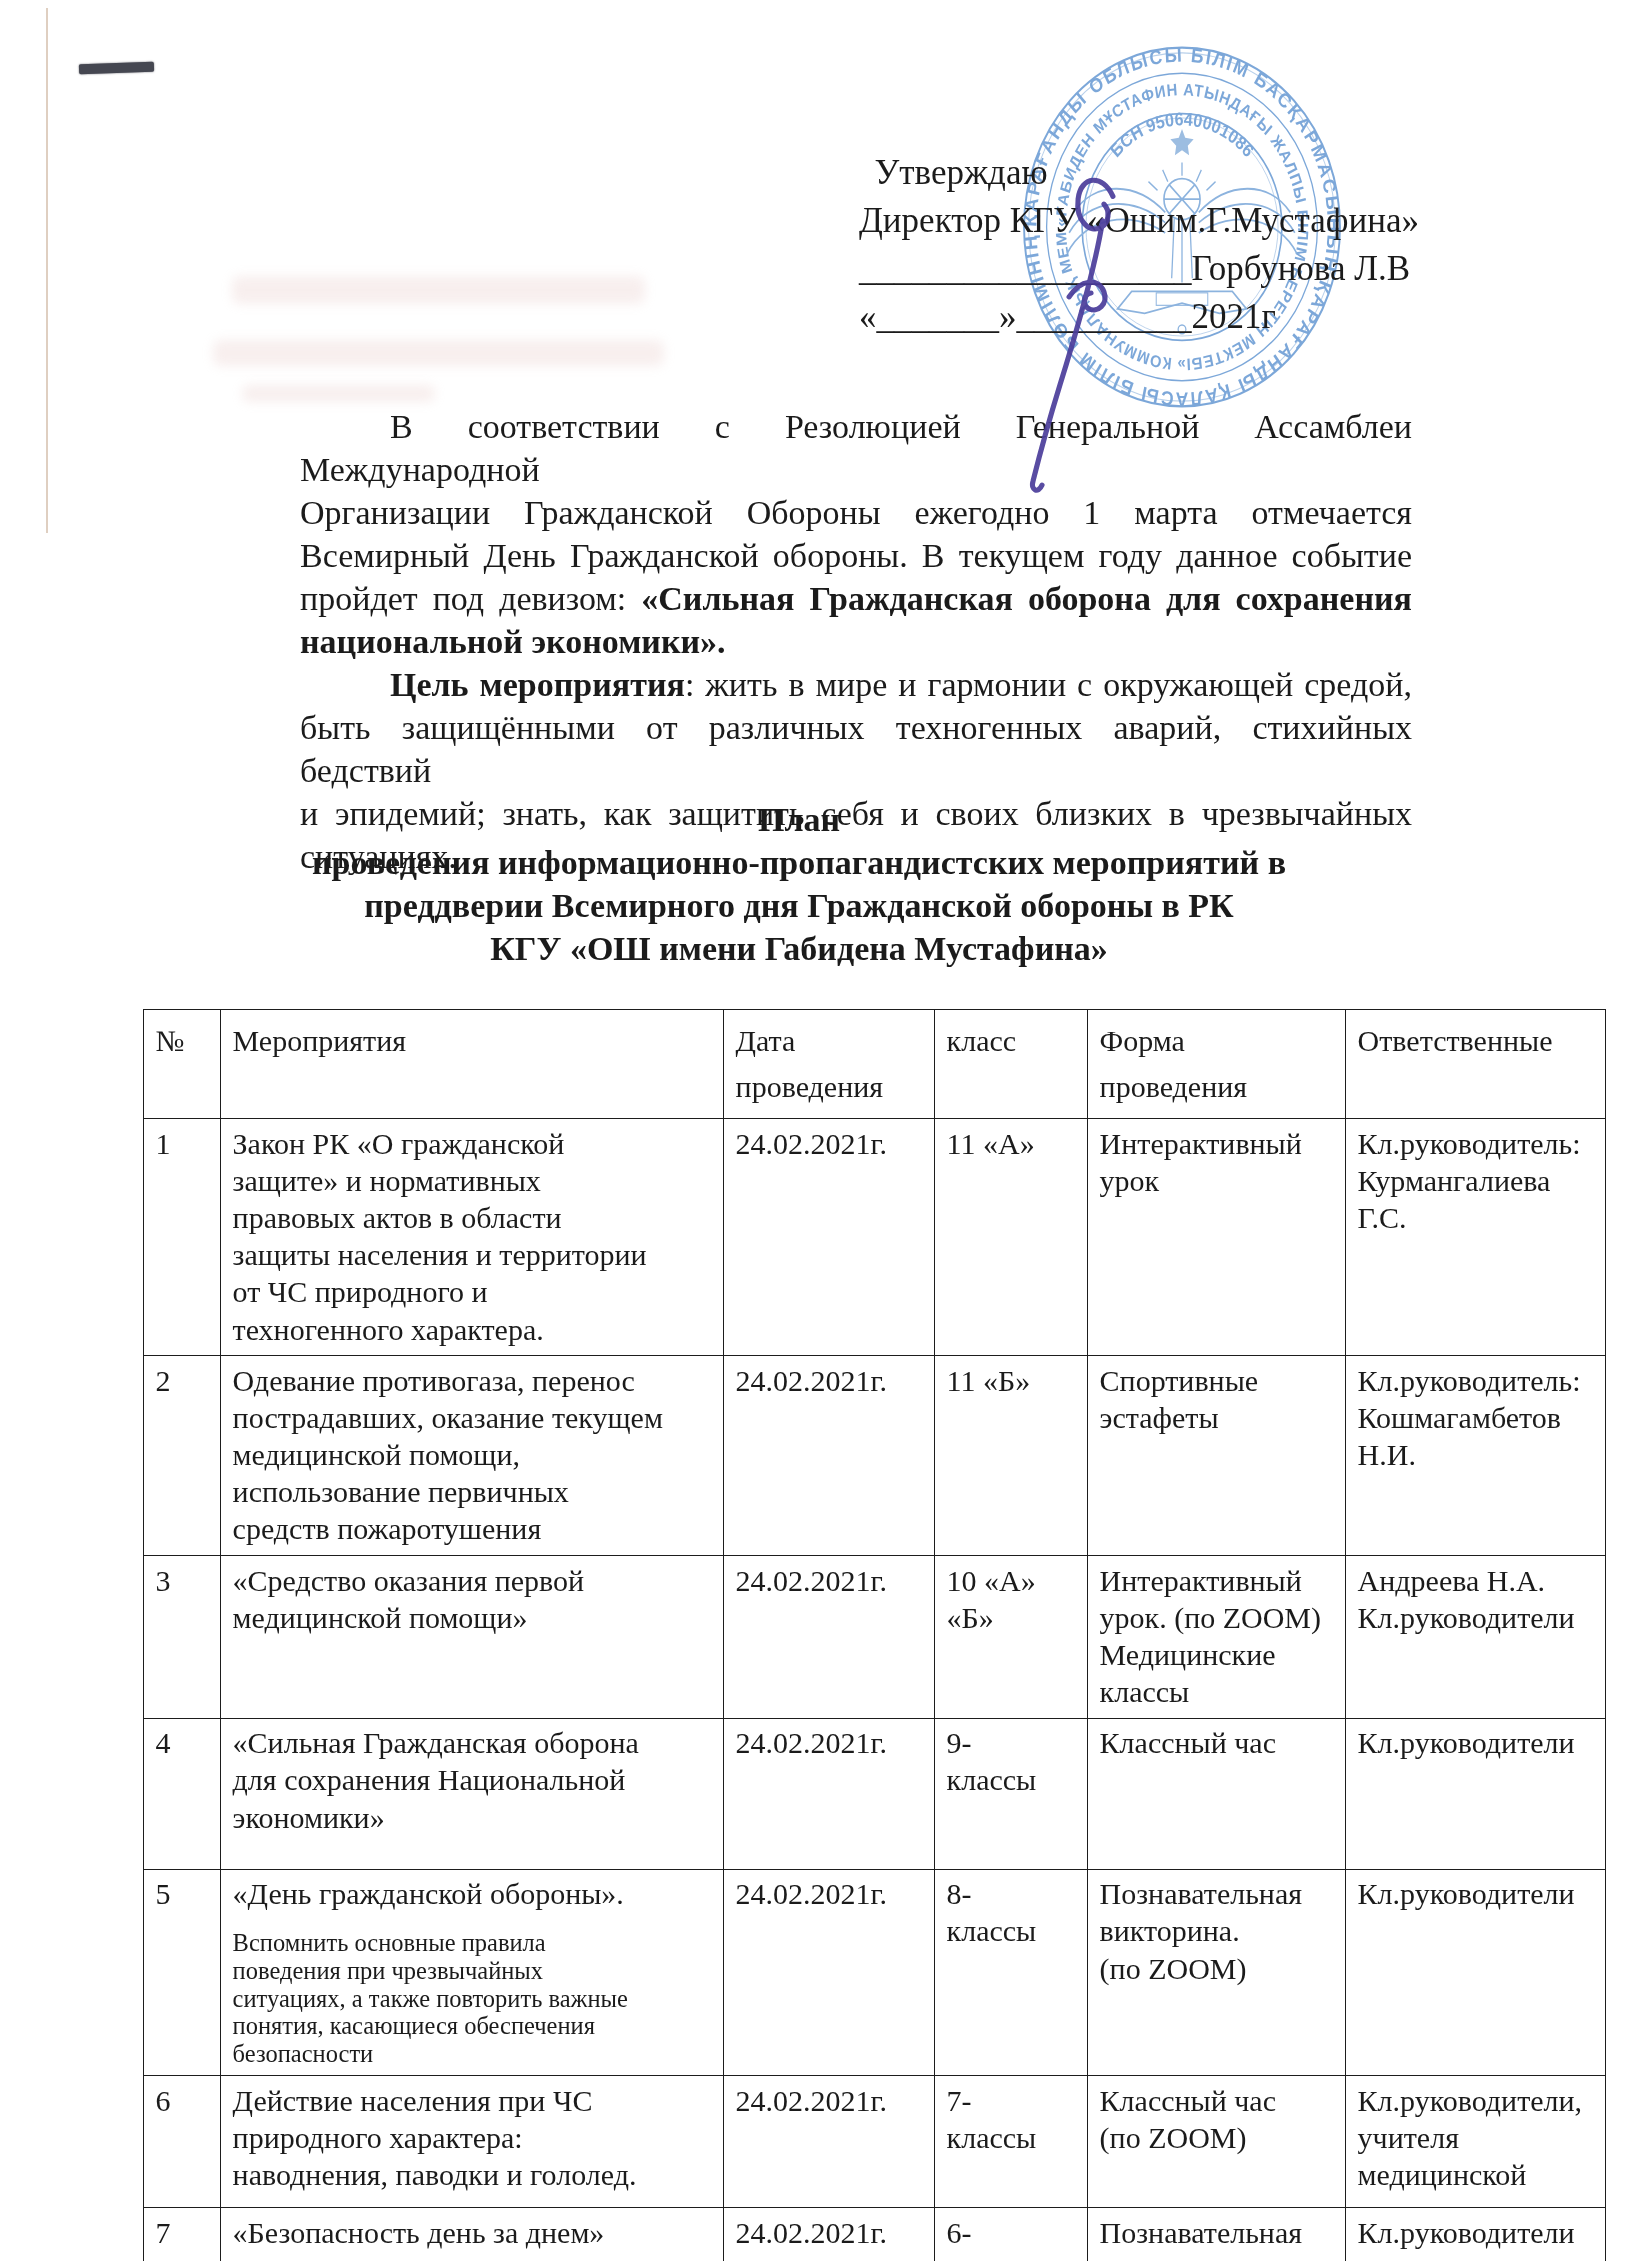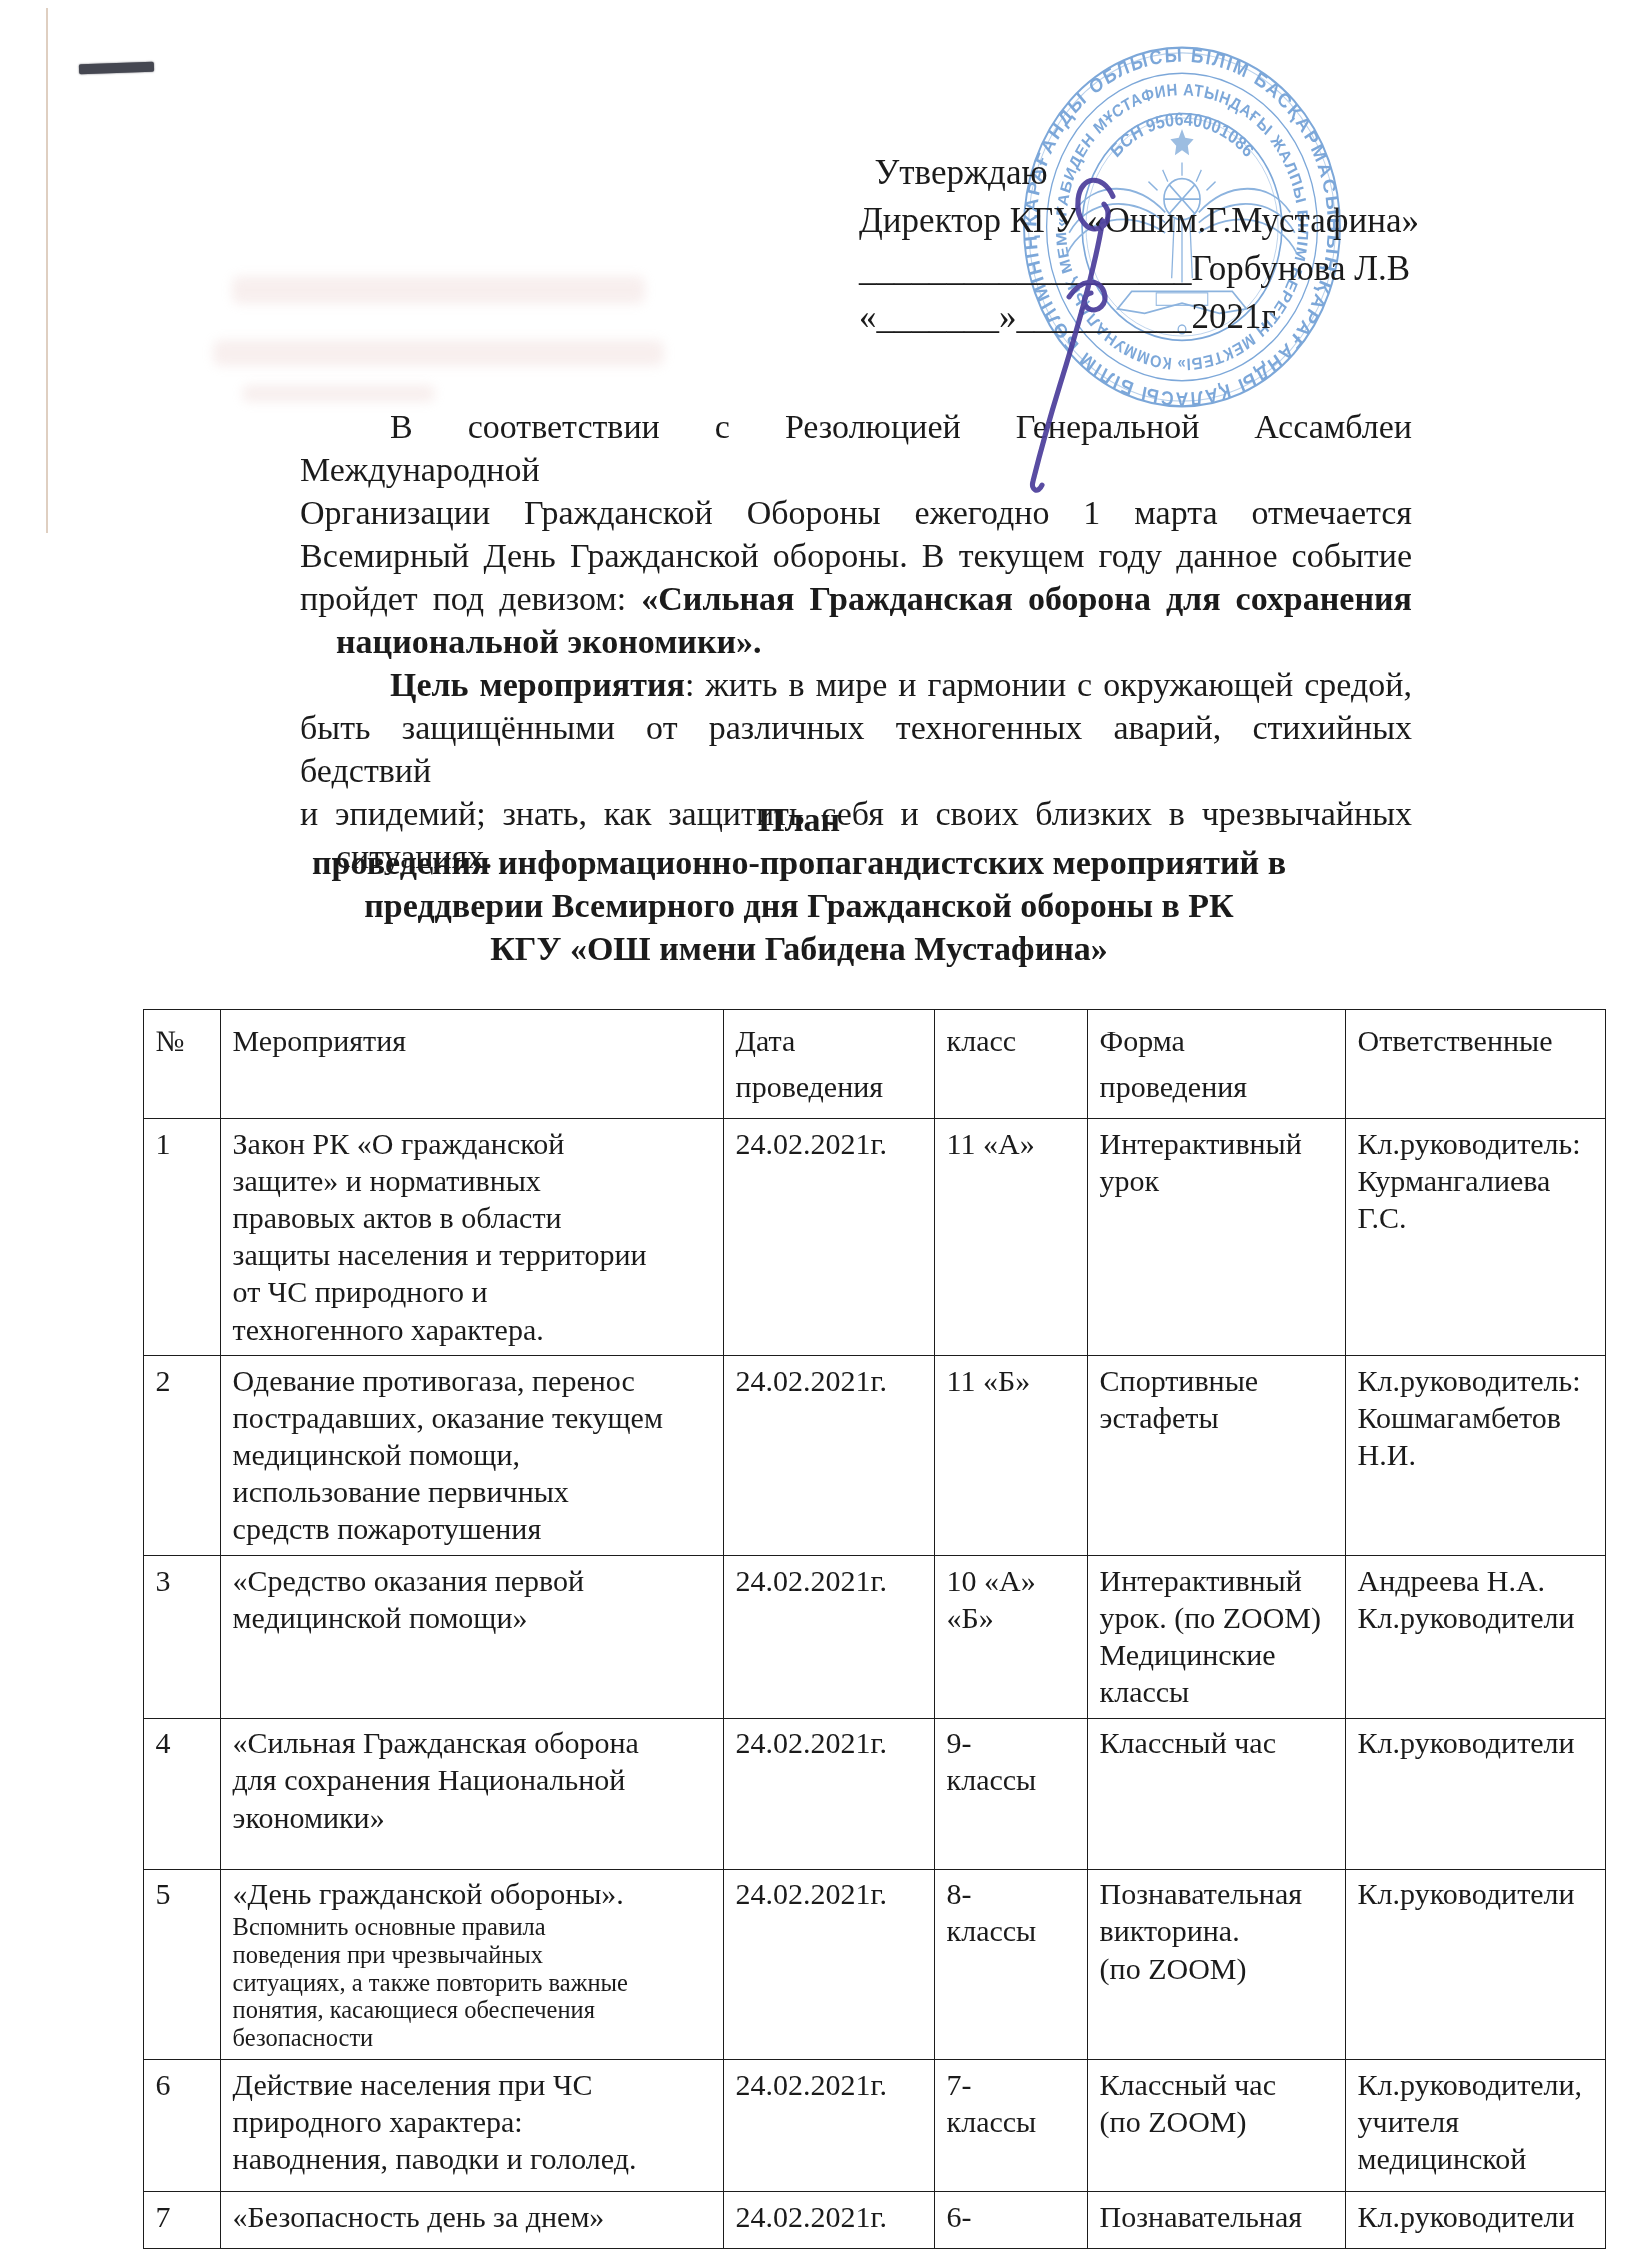--- a/index.html
+++ b/index.html
@@ -33,21 +33,21 @@
     font-size:35px; line-height:48px; white-space:nowrap;
   }
   .approval .ln1{padding-left:15.5px;}
 
   
   .bodytext{
     position:absolute; left:300px; top:405px; width:1112px;
     font-size:34px; line-height:43px; z-index:3;
   }
   .jline{text-align:justify; text-align-last:justify;}
-  .jline.last{text-align-last:left;margin-left:36px;}
+  .jline.last{text-align-last:left;}
   .jline.indent{text-indent:90px;}
   .goal-lead{font-weight:bold; text-underline-offset:5.8px; text-decoration-thickness:2.6px;}
   b{font-weight:bold;}
 
   
   .titles{
     position:absolute; left:193px; top:798px; width:1212px; z-index:3;
     text-align:center; font-weight:bold; font-size:34px; line-height:43px;
   }
 
@@ -63,21 +63,21 @@
     line-height:1.24; overflow:hidden;
   }
   table.plan th{line-height:1.55; padding-top:7.7px;}
   tr.r-hdr{height:97px;} tr.r1{height:200px;} tr.r2{height:200px;}
   tr.r3{height:161px;} tr.r4{height:151px;} tr.r5{height:187px;}
   tr.r6{height:132px;} tr.r7{height:57px;}
   td.lh-tight{line-height:1.04;}
   td.lh-sparse{line-height:2.2;}
   td.lh-mid{line-height:1.5;}
   td.c-num{padding-left:17px;}
-  .event-note{display:block; font-size:24.5px; line-height:1.13; margin-top:1px;}
+  .event-note{display:block; font-size:24.5px; line-height:1.13; margin-top:17px;}
 </style>
 </head>
 <body>
 
 <div class="artifact-bar"></div>
 <div class="artifact-vline"></div>
 <div class="smudge s1"></div>
 <div class="smudge s2"></div>
 <div class="smudge s3"></div>
 

